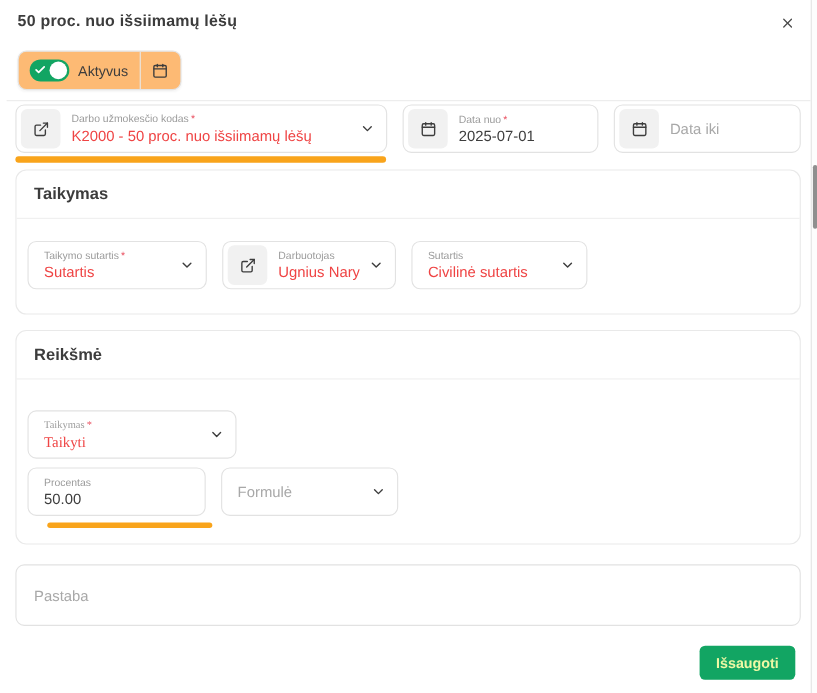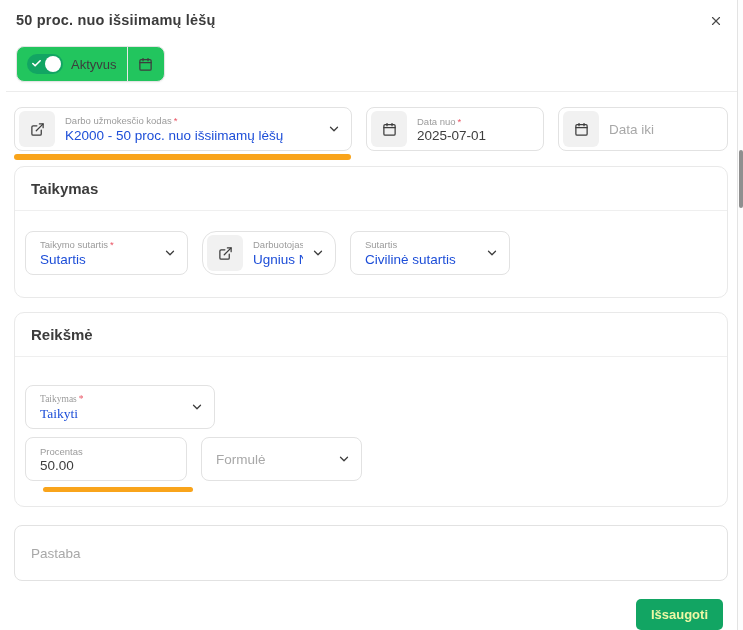--- a/index.html
+++ b/index.html
@@ -22,21 +22,21 @@
   .close-btn { cursor: pointer; padding: 2px; line-height: 0; }
 
   .subheader-row {
     display: flex; justify-content: space-between; align-items: center;
     padding: 0 15px 0 16px; margin-top: 16px; height: 36px;
   }
   .section-heading { font-size: 15px; font-weight: 700; color: #3c3c3c; }
 
   .toggle-box {
     display: flex; align-items: center; height: 36px;
-    border: 1px solid #e4e4e4; border-radius: 8px; background: #22c55e;
+    border: 1px solid #e4e4e4; border-radius: 8px; background: #fdba74;
     box-shadow: 0 1px 2px rgba(0,0,0,.04);
   }
   .toggle-box .switch-wrap { display: flex; align-items: center; padding: 0 10px 0 10px; gap: 8px; cursor: pointer; }
   .switch {
     position: relative; width: 36px; height: 20px; border-radius: 10px;
     background: #12a563;
   }
   .switch .check { position: absolute; left: 4px; top: 4px; }
   .switch .knob {
     position: absolute; right: 2px; top: 2px; width: 16px; height: 16px;
@@ -59,51 +59,51 @@
   }
   .icon-box {
     width: 36px; height: 36px; min-width: 36px; border-radius: 6px;
     background: #f1f1f1; display: flex; align-items: center; justify-content: center;
     margin-right: 10px; cursor: pointer;
   }
   .field.no-icon { padding-left: 14px; }
   .field-texts { display: flex; flex-direction: column; justify-content: center; flex: 1; min-width: 0; overflow: hidden; }
   .field-label { font-size: 9.5px; color: #9b9b9b; line-height: 12px; white-space: nowrap; }
   .req { color: #ea5464; margin-left: 2px; font-size: 9.5px; }
-  .field-value { font-size: 13.5px; color: #1d4ed8; line-height: 17px; white-space: nowrap; }
+  .field-value { font-size: 13.5px; color: #ef4444; line-height: 17px; white-space: nowrap; }
   .field input {
     border: none; outline: none; background: transparent;
     font: inherit; font-size: 13.5px; color: #3d3d3d; width: 100%; padding: 0;
   }
   .field input::placeholder { color: #a8a8a8; }
   .field .single-ph { font-size: 13.5px; color: #a8a8a8; }
   .chev { margin-left: 8px; display: flex; align-items: center; cursor: pointer; }
 
   
-  .row1 { display: flex; gap: 14px; padding: 0 15px 0 14px; margin-top: 15px; }
+  .row1 { display: flex; gap: 14px; padding: 0 15px 0 14px; margin-top: 3px; }
   .f-salary { width: 338px; }
   .f-datefrom { width: 178px; }
   .f-dateto { flex: 1; }
   .hl-underline {
     height: 6px; border-radius: 3px; background: #f9a41b;
     margin: 3px 0 0 14px; width: 337px;
   }
 
   
   .card {
     border: 1px solid #e9e9e9; border-radius: 10px;
     margin: 0 15px 0 14px; background: #fff;
   }
   .card-taikymas { margin-top: 6px; }
   .card-reiksme { margin-top: 14px; }
   .card-header { padding: 13px 16px; font-size: 15px; font-weight: 700; color: #3c3c3c; border-bottom: 1px solid #efefef; }
   .card-body { padding: 20px 10px 22px 10px; }
   .trio { display: flex; gap: 14px; }
   .f-detail { width: 163px; }
-  .f-employee { width: 134px; border-radius: 14px; }
+  .f-employee { width: 158px; }
   .f-contract { width: 160px; }
 
   .card-reiksme .card-body { padding: 28px 10px 14px 10px; }
   .f-apply { width: 190px; font-family: Liberation Serif, serif; }
   .row-pf { display: flex; gap: 14px; margin-top: 8px; }
   .f-percent { width: 162px; cursor: text; }
   .f-formula { width: 161px; }
   .hl-underline2 {
     height: 5px; border-radius: 3px; background: #f9a41b;
     margin: 6px 0 0 18px; width: 150px;

